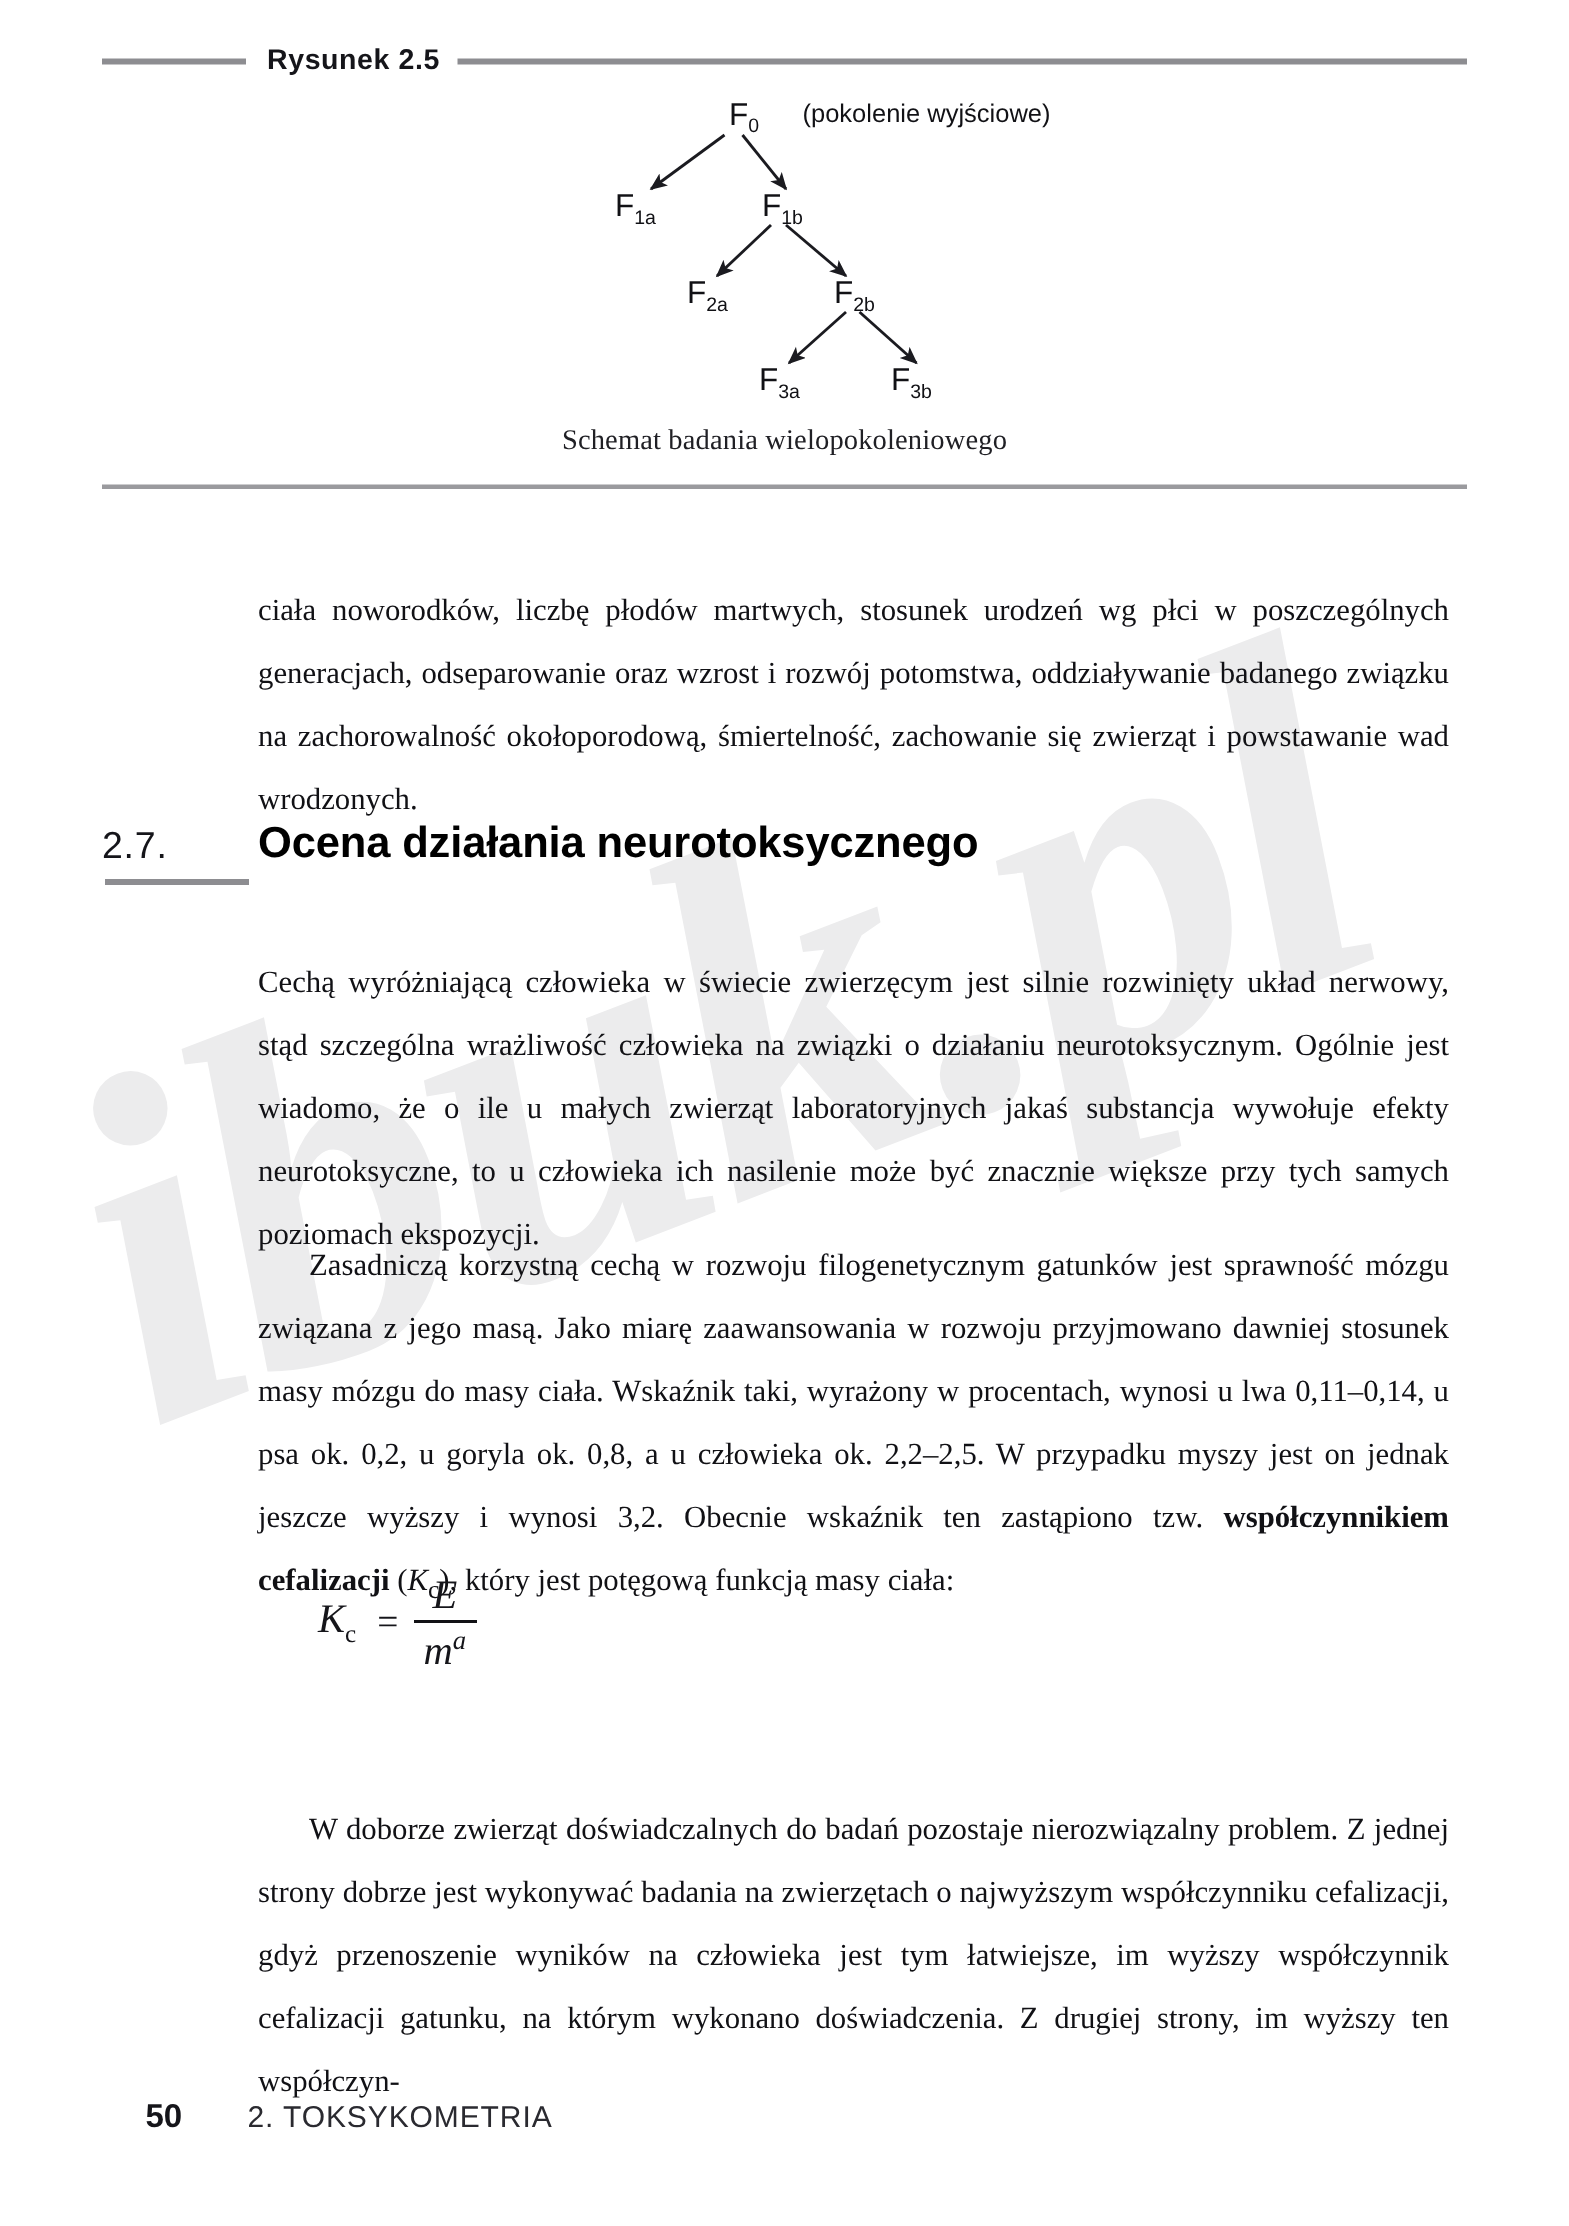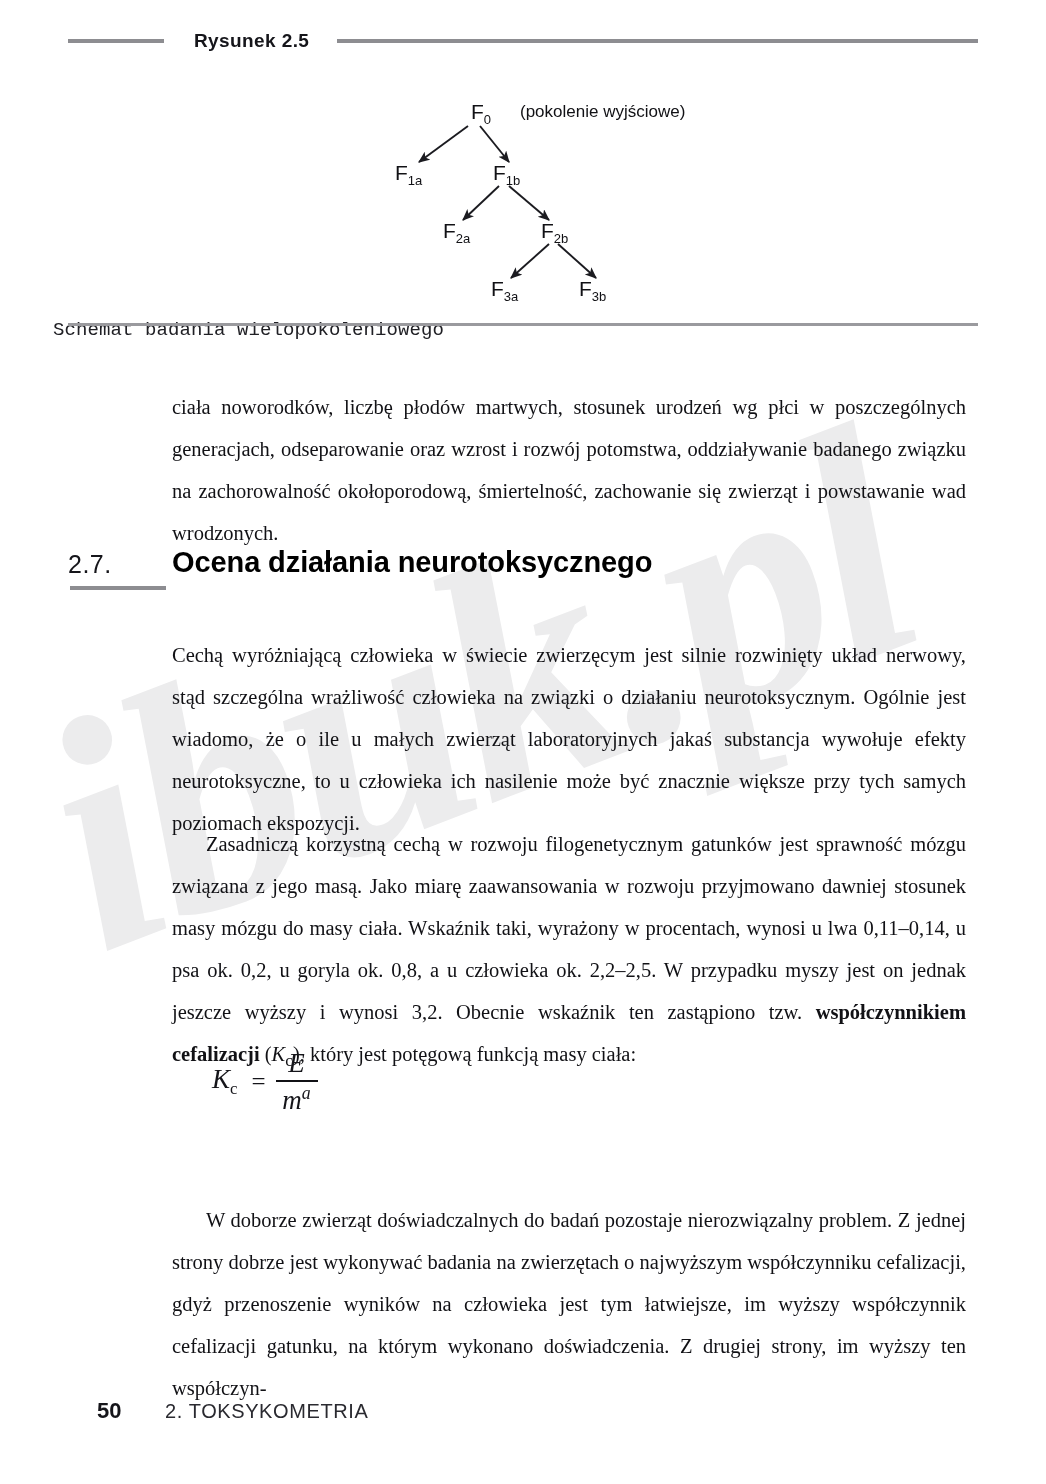--- a/index.html
+++ b/index.html
@@ -49,21 +49,20 @@
   
   .fig-header {
     position: absolute;
     left: 68px;
     top: 28px;
     width: 910px;
     height: 26px;
     display: flex;
     align-items: center;
     z-index: 2;
-    gap: 16px;
   }
   .fig-header .rule-left {
     width: 96px;
     height: 4px;
     background: #8d8d91;
     flex: 0 0 auto;
   }
   .fig-header .fig-label {
     font-family: "Liberation Sans", sans-serif;
     font-weight: 700;
@@ -76,40 +75,40 @@
   }
   .fig-header .rule-right {
     flex: 1 1 auto;
     height: 4px;
     background: #8d8d91;
   }
 
   
   .figure-area {
     position: absolute;
-    left: 53px;
+    left: 68px;
     top: 58px;
     width: 910px;
     height: 260px;
     z-index: 2;
-    margin-top: 36px;
   }
   .tree-svg {
     position: absolute;
     left: 300px;
     top: 0;
     width: 400px;
     height: 215px;
   }
   .fig-caption {
     position: absolute;
     left: 0;
     top: 225px;
     width: 910px;
-    font-family: Liberation Mono, monospace;
+    text-align: center;
+    font-family: Liberation Serif, serif;
     font-size: 19px;
     color: #202025;
     letter-spacing: 0.1px;
   }
   .fig-rule-bottom {
     position: absolute;
     left: 68px;
     top: 323px;
     width: 910px;
     height: 3px;

